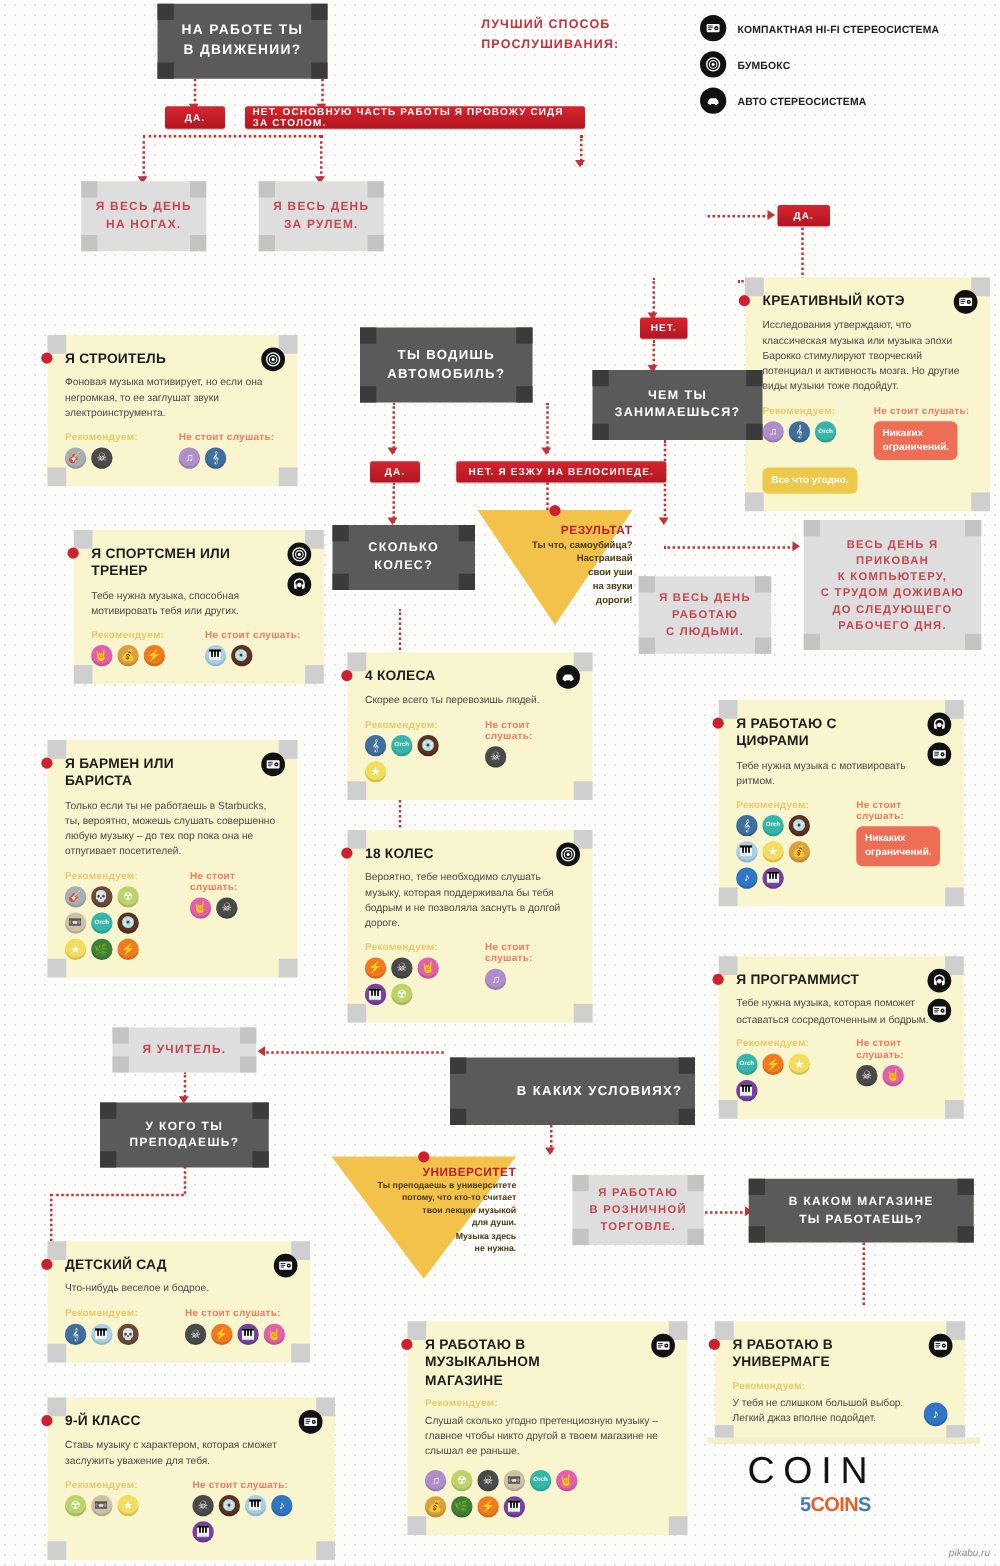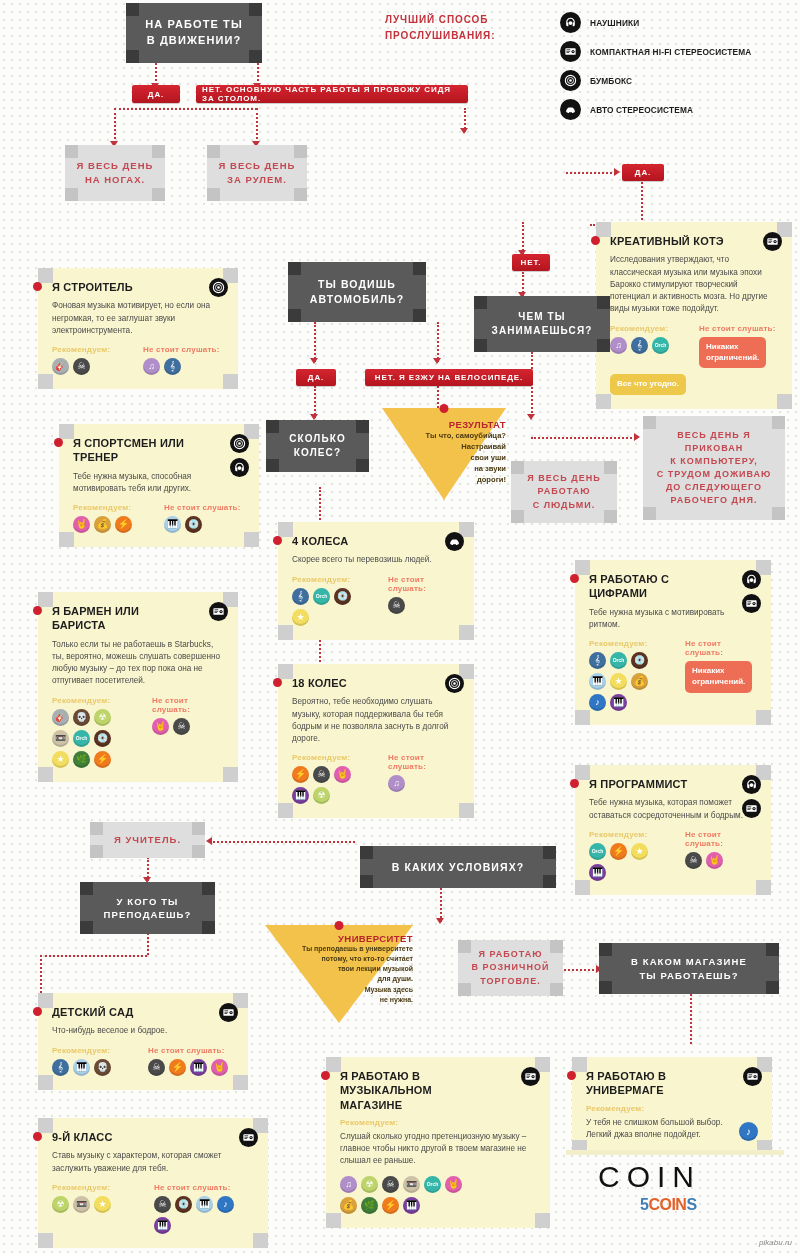--- a/index.html
+++ b/index.html
@@ -175,29 +175,20 @@
 
   <div class="legend-title">
     <div>ЛУЧШИЙ СПОСОБ</div>
     <div>ПРОСЛУШИВАНИЯ:</div>
   </div>
 
   <div class="legend">
     <div class="lrow">
       <div class="badge">
         <svg width="13" height="13" viewBox="0 0 24 24">
-            <path fill="#fff" d="M12 3a8 8 0 00-8 8v5a3 3 0 003 3h1v-7H6.2A6 6 0 0112 5a6 6 0 015.8 7H16v7h1a3 3 0 003-3v-5a8 8 0 00-8-8z"></path>
-            <circle cx="12" cy="13" r="3.4" fill="#fff"></circle>
-          </svg>
-      </div>
-      <span>НАУШНИКИ</span>
-    </div>
-    <div class="lrow">
-      <div class="badge">
-        <svg width="13" height="13" viewBox="0 0 24 24">
             <rect x="2.5" y="6" width="19" height="12" rx="1.6" fill="#fff"></rect>
             <rect x="4.5" y="8.2" width="7" height="1.3" fill="#111"></rect>
             <rect x="4.5" y="10.8" width="7" height="1.3" fill="#111"></rect>
             <rect x="4.5" y="13.4" width="5" height="1.3" fill="#111"></rect>
             <circle cx="16.7" cy="12" r="3" fill="#111"></circle>
             <circle cx="16.7" cy="12" r="1.1" fill="#fff"></circle>
           </svg>
       </div>
       <span>КОМПАКТНАЯ HI-FI СТЕРЕОСИСТЕМА</span>
     </div>
@@ -483,21 +474,21 @@
       <div class="col">
         <div class="lbl-no">Не стоит слушать:</div>
         <div class="glyphs">
           <span class="g" style="background:#e25fb0;">🤘</span>
           <span class="g" style="background:#4a4a4a;">☠</span>
         </div>
       </div>
     </div>
   </div>
 
-  <div class="node qbox" style="left:266px;top:420px;width:103px;height:52px;font-size:10px;">
+  <div class="node qbox" style="left:266px;top:420px;width:114px;height:52px;font-size:10px;">
     <span class="corners">
         <i class="tl"></i>
         <i class="tr"></i>
         <i class="bl"></i>
         <i class="br"></i>
       </span>
     <span class="ml" style="white-space: pre-line;">СКОЛЬКО
 КОЛЕС?</span>
   </div>
 
@@ -709,21 +700,21 @@
     <span class="corners">
         <i class="tl"></i>
         <i class="tr"></i>
         <i class="bl"></i>
         <i class="br"></i>
       </span>
     <span class="ml" style="white-space: pre-line;">У КОГО ТЫ
 ПРЕПОДАЕШЬ?</span>
   </div>
 
-  <div class="node qbox" style="left:360px;top:846px;width:196px;height:42px;font-size:10.5px;">
+  <div class="node qbox" style="left:360px;top:846px;width:196px;height:54px;font-size:10.5px;justify-content:flex-end;">
     <span class="corners">
         <i class="tl"></i>
         <i class="tr"></i>
         <i class="bl"></i>
         <i class="br"></i>
       </span>
     <span class="ml" style="white-space: pre-line;">В КАКИХ УСЛОВИЯХ?</span>
   </div>
 
   <div class="tri" style="left:265px;top:925px;width:148px;height:98px;">

